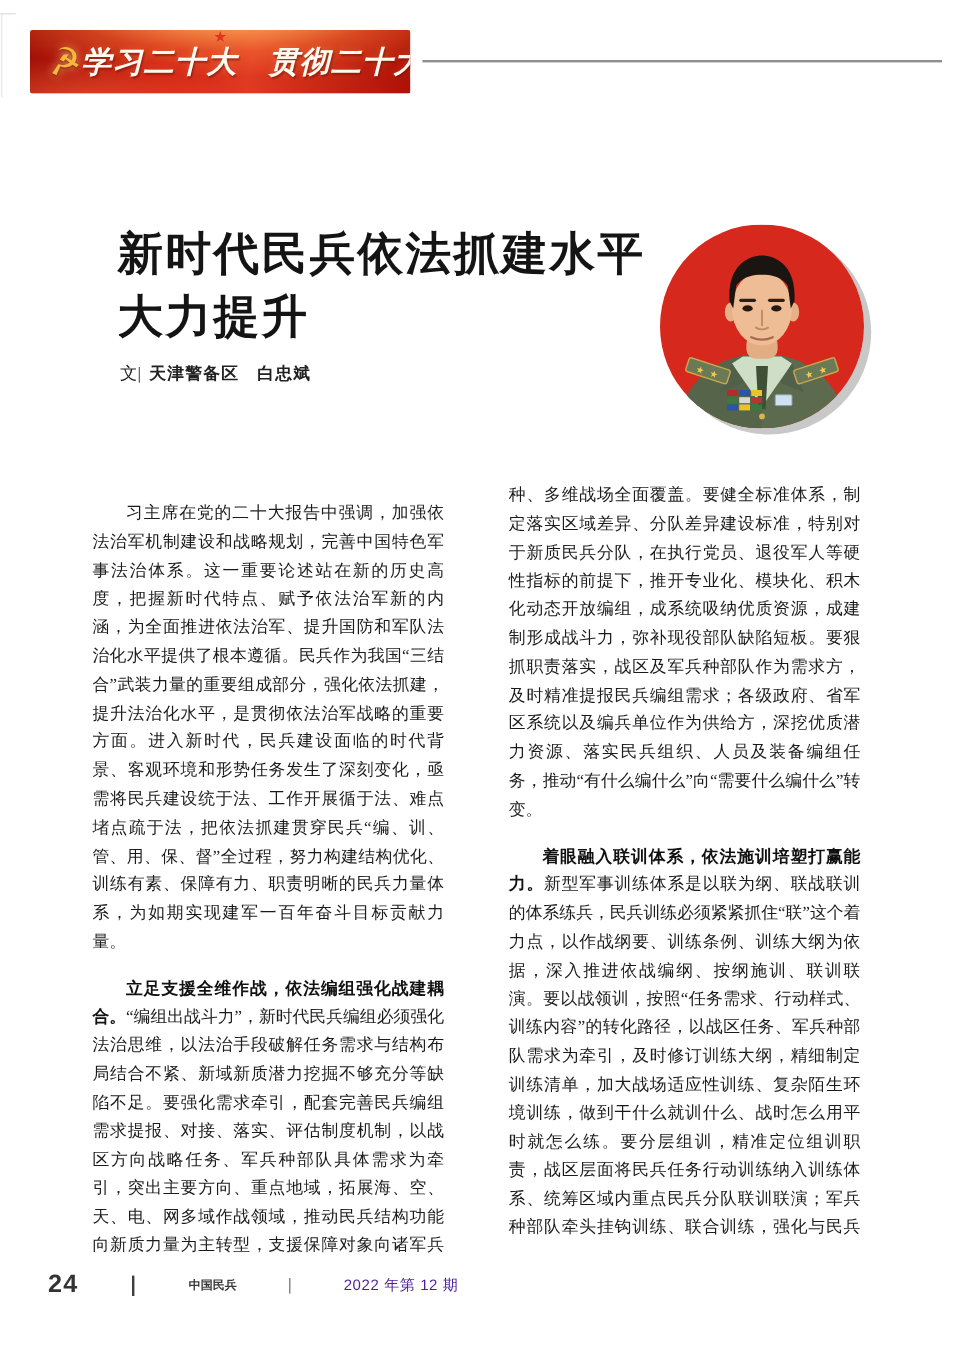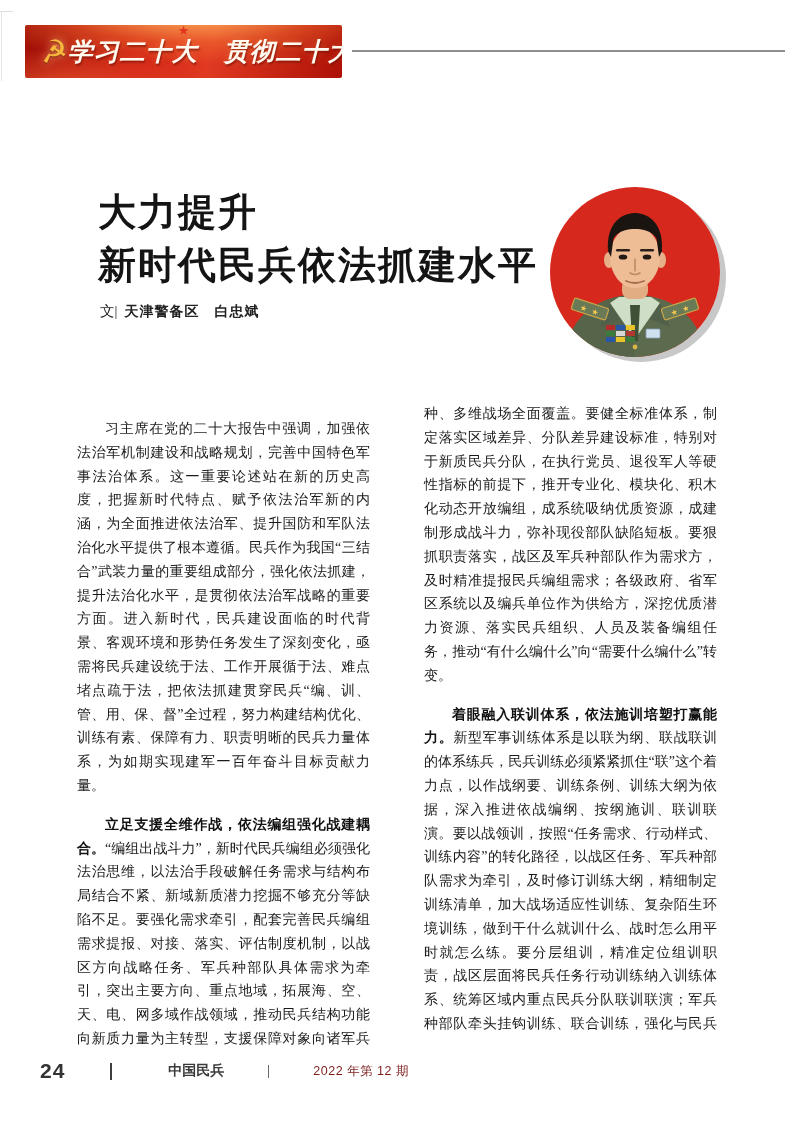--- a/index.html
+++ b/index.html
@@ -62,42 +62,42 @@
     font-family:"Liberation Serif", serif; font-size:14px; line-height:23.8px;
     text-align:justify; color:#1b1b1b;
   }
   .body-text p { margin:15px; text-indent:2em; }
   .body-text p strong { font-family:Liberation Serif, serif; font-weight:bold; color:#111; }
 
   
   .footer { position:absolute; left:40px; top:1059px; display:flex; align-items:center; color:#2b2b2b;gap:36px; }
   .footer-page { font-size:21px; font-weight:600; letter-spacing:1px; color:#333; }
   .footer-sep1 { width:2px; height:17px; background:#3e3e3e; margin:0 9px; }
-  .footer-mag { font-size:14px; font-weight:bold; color:#3a3a3a;margin-left:11px; }
+  .footer-mag { font-size:10px; font-weight:bold; color:#3a3a3a; }
   .footer-sep2 { width:1px; height:13px; background:#6a6a6a; margin:0 8px; }
-  .footer-issue { font-size:12.5px; color:#7f1d1d; letter-spacing:.5px; }
+  .footer-issue { font-size:12.5px; color:#4c1d95; letter-spacing:.5px; }
 </style>
 </head>
 <body>
 
 <div class="page">
 
   <div class="crop-mark-h"></div>
   <div class="crop-mark-v"></div>
 
   <div class="banner">
     <span class="banner-star">★</span>
     <span class="banner-emblem">☭</span>
     <span class="banner-title">学习二十大　贯彻二十大</span>
   </div>
   <div class="header-rule"></div>
 
   <div class="article-title">
+    <div>新时代民兵依法抓建水平</div>
     <div>大力提升</div>
-    <div>新时代民兵依法抓建水平</div>
   </div>
   <div class="byline">
     <span class="byline-prefix">文|</span>
     <span class="byline-author">天津警备区　白忠斌</span>
   </div>
 
   <div class="portrait">
     <svg width="170" height="170" viewBox="0 0 170 170" xmlns="http://www.w3.org/2000/svg">
       <rect x="0" y="0" width="170" height="170" fill="#d6281c"></rect>
 

